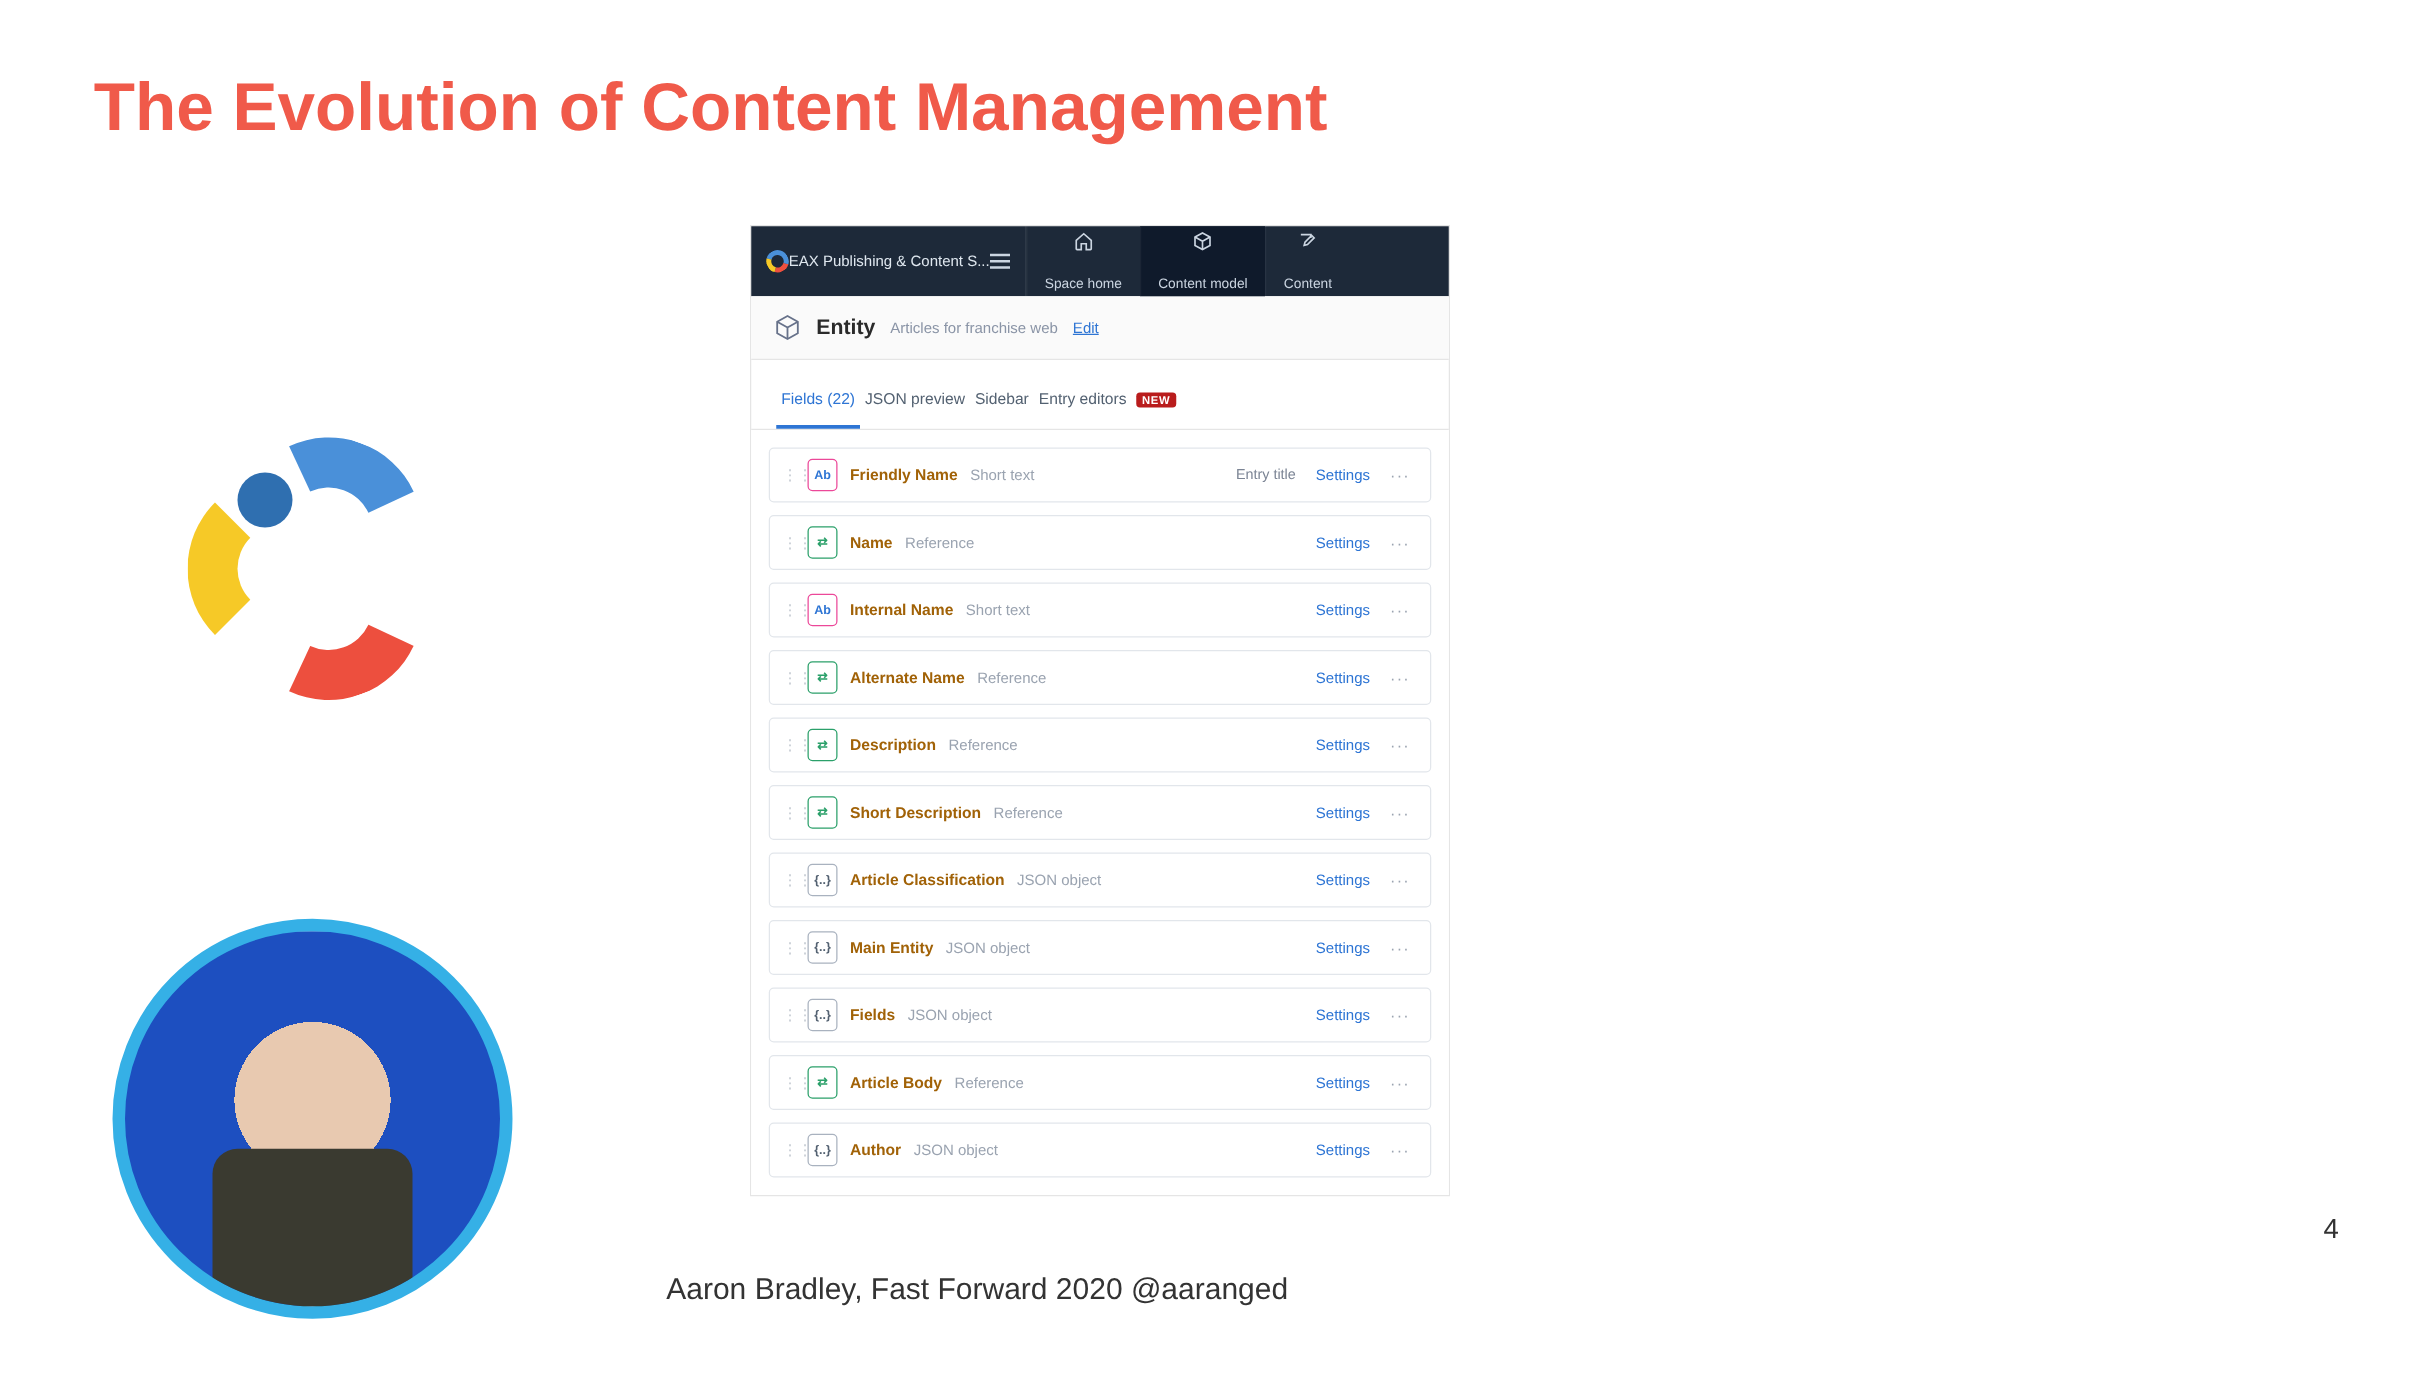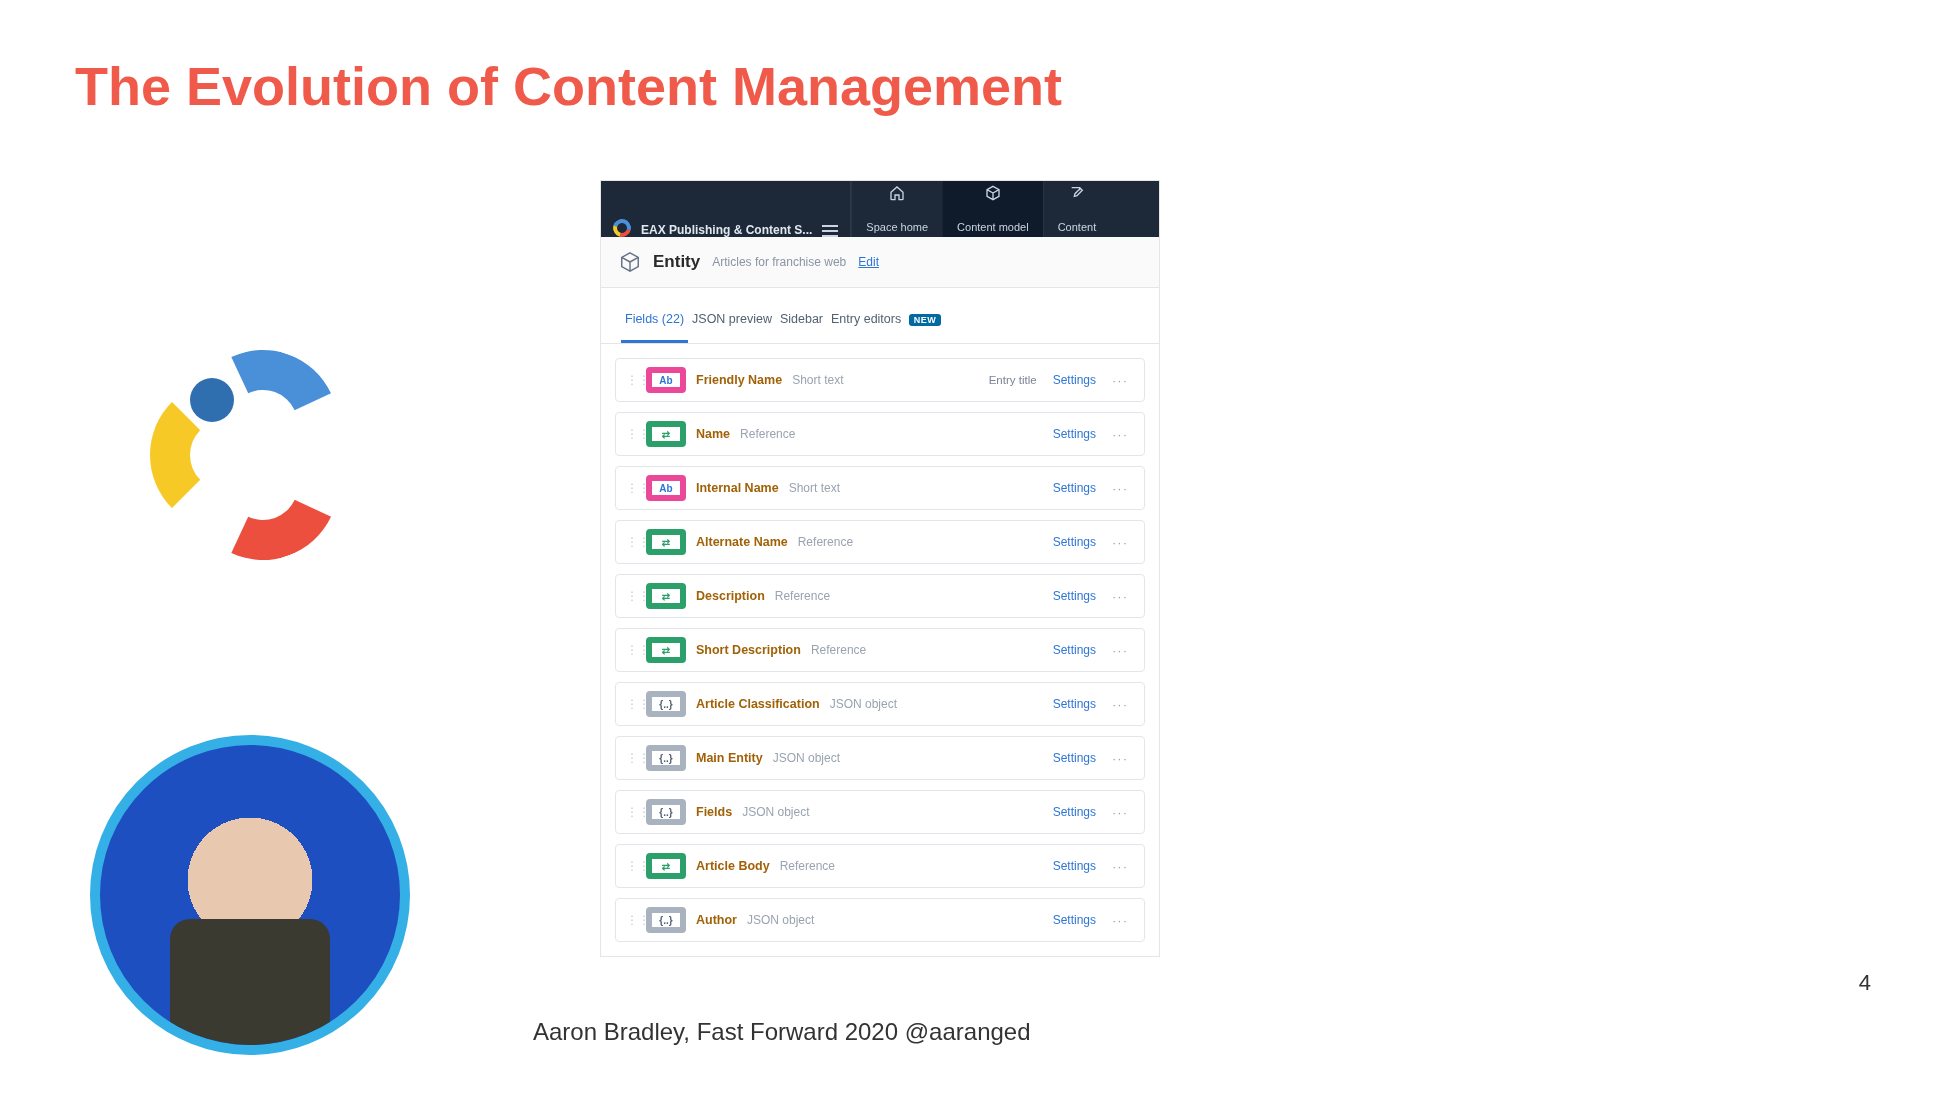--- a/index.html
+++ b/index.html
@@ -113,26 +113,24 @@
   }
   .app-topbar {
     display: flex;
     align-items: stretch;
     background: #1d2939;
     color: #e6ecf2;
     height: 56px;
   }
   .app-brand {
     display: flex;
-    align-items: flex-end;
-    gap: 10px;
+    align-items: center;
     padding: 0 12px;
     flex: 0 0 200px;
     border-right: 1px solid rgba(255,255,255,0.08);
-    font-weight: bold;
   }
   .mini-logo {
     width: 18px; height: 18px;
     border-radius: 50%;
     border: 4px solid #4a90d9;
     border-left-color: #f6c927;
     border-bottom-color: #ed4f3e;
     transform: rotate(-30deg);
   }
   .app-brand-text { font-size: 12px; color:#dfe7ef; white-space:nowrap; overflow:hidden; text-overflow:ellipsis; flex:1;}
@@ -167,21 +165,21 @@
   .tab {
     padding: 14px 4px;
     font-size: 12.5px;
     color:#536171;
     cursor:pointer;
     border-bottom: 3px solid transparent;
   }
   .tab.active { color:#2e75d4; border-bottom-color:#2e75d4; font-weight:500;}
   .badge-new {
     display:inline-block;
-    background:#0369a1;
+    background:#b91c1c;
     color:#fff;
     font-size:9px;
     padding:1px 5px;
     border-radius:3px;
     margin-left:4px;
     font-weight:700;
     letter-spacing:0.5px;
   }
   .field-list { padding: 14px 14px 4px; background:#fff; }
   .field-row {
@@ -189,22 +187,22 @@
     border-radius:4px;
     background:#fff;
     display:flex;
     align-items:center;
     padding: 8px 10px;
     gap:10px;
     margin-bottom:10px;
   }
   .drag-handle { color:#c3c9d1; font-size:12px; cursor:grab; width:10px; text-align:center; line-height:1;}
   .type-badge {
-    width:40px; height:26px;
-    border:6px solid #ec4899;
+    width:24px; height:26px;
+    border:1px solid #ec4899;
     border-radius:4px;
     display:flex; align-items:center; justify-content:center;
     font-size:10px; font-weight:700;
     color:#2e75d4;
   }
   .type-badge.ref { color:#2ba06a; border-color:#2ba06a; }
   .type-badge.json { color:#536171; border-color:#a9b2bf; }
   .field-name { font-size:12.5px; font-weight:700; color:#a16207; }
   .field-type { font-size:12px; color:#9aa3b0; }
   .field-spacer { flex:1; }

